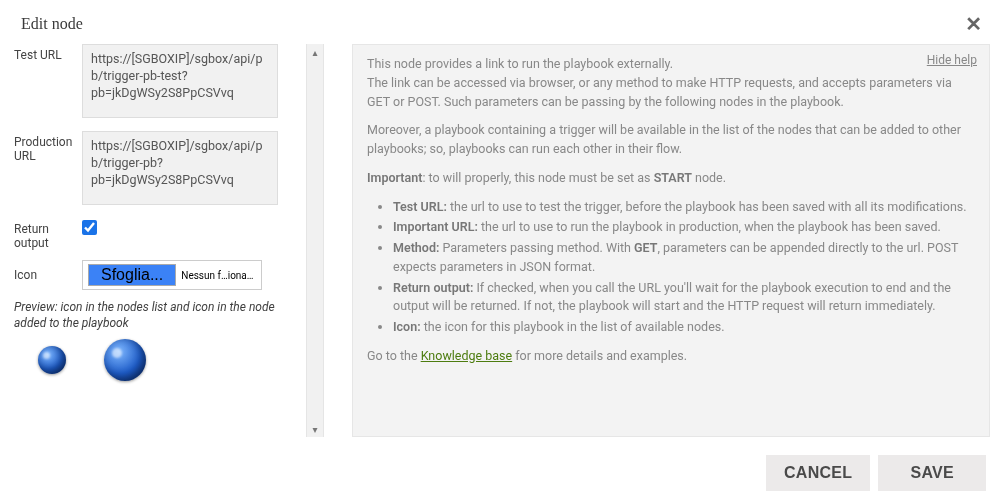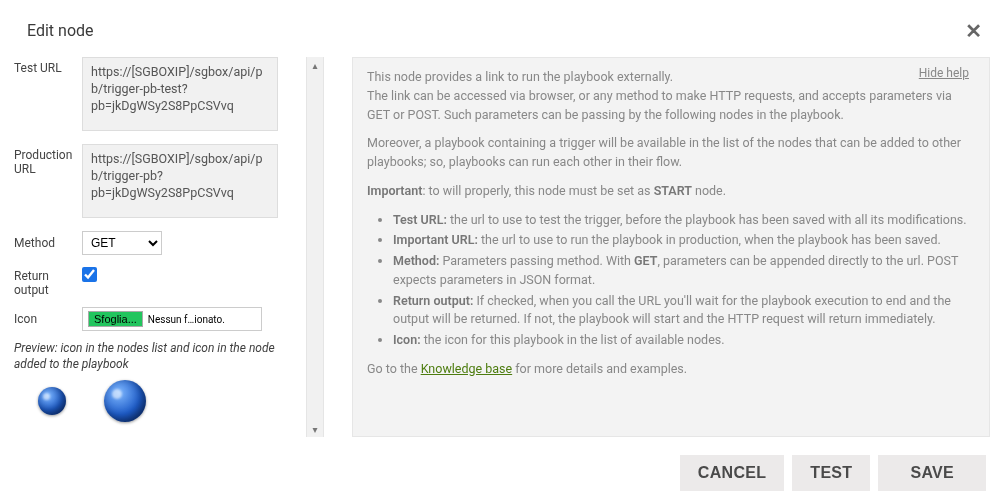--- a/index.html
+++ b/index.html
@@ -19,22 +19,23 @@
   }
   .header {
     display: flex;
     align-items: center;
     justify-content: space-between;
     padding: 12px 18px 8px 18px;
   }
   .header h2 {
     font-size: 16px;
     font-weight: 400;
-    margin: 9px;
+    margin: 3px;
     color: #3a3a3a;
+    font-family: Liberation Serif, serif;
   }
   .close-x {
     font-size: 20px;
     color: #666;
     cursor: pointer;
     font-weight: bold;
     line-height: 1;
   }
   .body {
     display: flex;
@@ -98,24 +99,24 @@
   .file-row {
     display: flex;
     align-items: center;
     border: 1px solid #ccc;
     padding: 3px 5px;
     gap: 5px;
     width: 180px;
     background: #fff;
   }
   .file-btn {
-    background: #22c55e;
+    background: #3b82f6;
     border: 1px solid #aaa;
-    font-size: 11px;
-    padding: 1px 5px;
+    font-size: 16px;
+    padding: 1px 12px;
     cursor: pointer;
   }
   .file-text {
     font-size: 10px;
     color: #000000;
     white-space: nowrap;
     overflow: hidden;
     text-overflow: ellipsis;
     flex: 1;
   }
@@ -176,21 +177,21 @@
     padding: 10px 14px 14px 14px;
     overflow: auto;
     color: #888;
     font-size: 12.5px;
     line-height: 1.5;
     position: relative;
   }
   .hide-help {
     position: absolute;
     top: 6px;
-    right: 20px;
+    right: 12px;
     color: #888;
     text-decoration: underline;
     font-size: 12px;
     cursor: pointer;
     text-align: right;
   }
   .help-panel p { margin: 0 0 10px 0; }
   .help-panel ul { margin: 4px 0 10px 0; padding-left: 26px; }
   .help-panel li { margin-bottom: 2px; }
   .help-panel strong { color: #777; font-weight: 600; }
@@ -234,28 +235,20 @@
         </div>
       </div>
 
       <div class="form-row">
         <div class="form-label">Production URL</div>
         <div class="form-control textarea-wrap">
           <textarea class="urlbox" readonly="" style="">https://[SGBOXIP]/sgbox/api/pb/trigger-pb?pb=jkDgWSy2S8PpCSVvq</textarea>
         </div>
       </div>
 
-      <div class="form-row" style="align-items:center;">
-        <div class="form-label" style="padding-top:0;">Method</div>
-        <div class="form-control">
-          <select class="method">
-            <option>GET</option>
-          </select>
-        </div>
-      </div>
 
       <div class="form-row" style="align-items:flex-start;">
         <div class="form-label">Return output</div>
         <div class="form-control">
           <input type="checkbox" class="chk" checked="" style="">
         </div>
       </div>
 
       <div class="form-row" style="align-items:center;">
         <div class="form-label" style="padding-top:0;">Icon</div>
@@ -301,17 +294,16 @@
       </ul>
       <p>
         <span>Go to the </span><span class="kb-link">Knowledge base</span><span> for more details and examples.</span>
       </p>
     </div>
 
   </div>
 
   <div class="footer">
     <button class="btn">CANCEL</button>
-    <button class="btn">TEST</button>
     <button class="btn btn-save">SAVE</button>
   </div>
 
 </div>
 
 </body></html>

